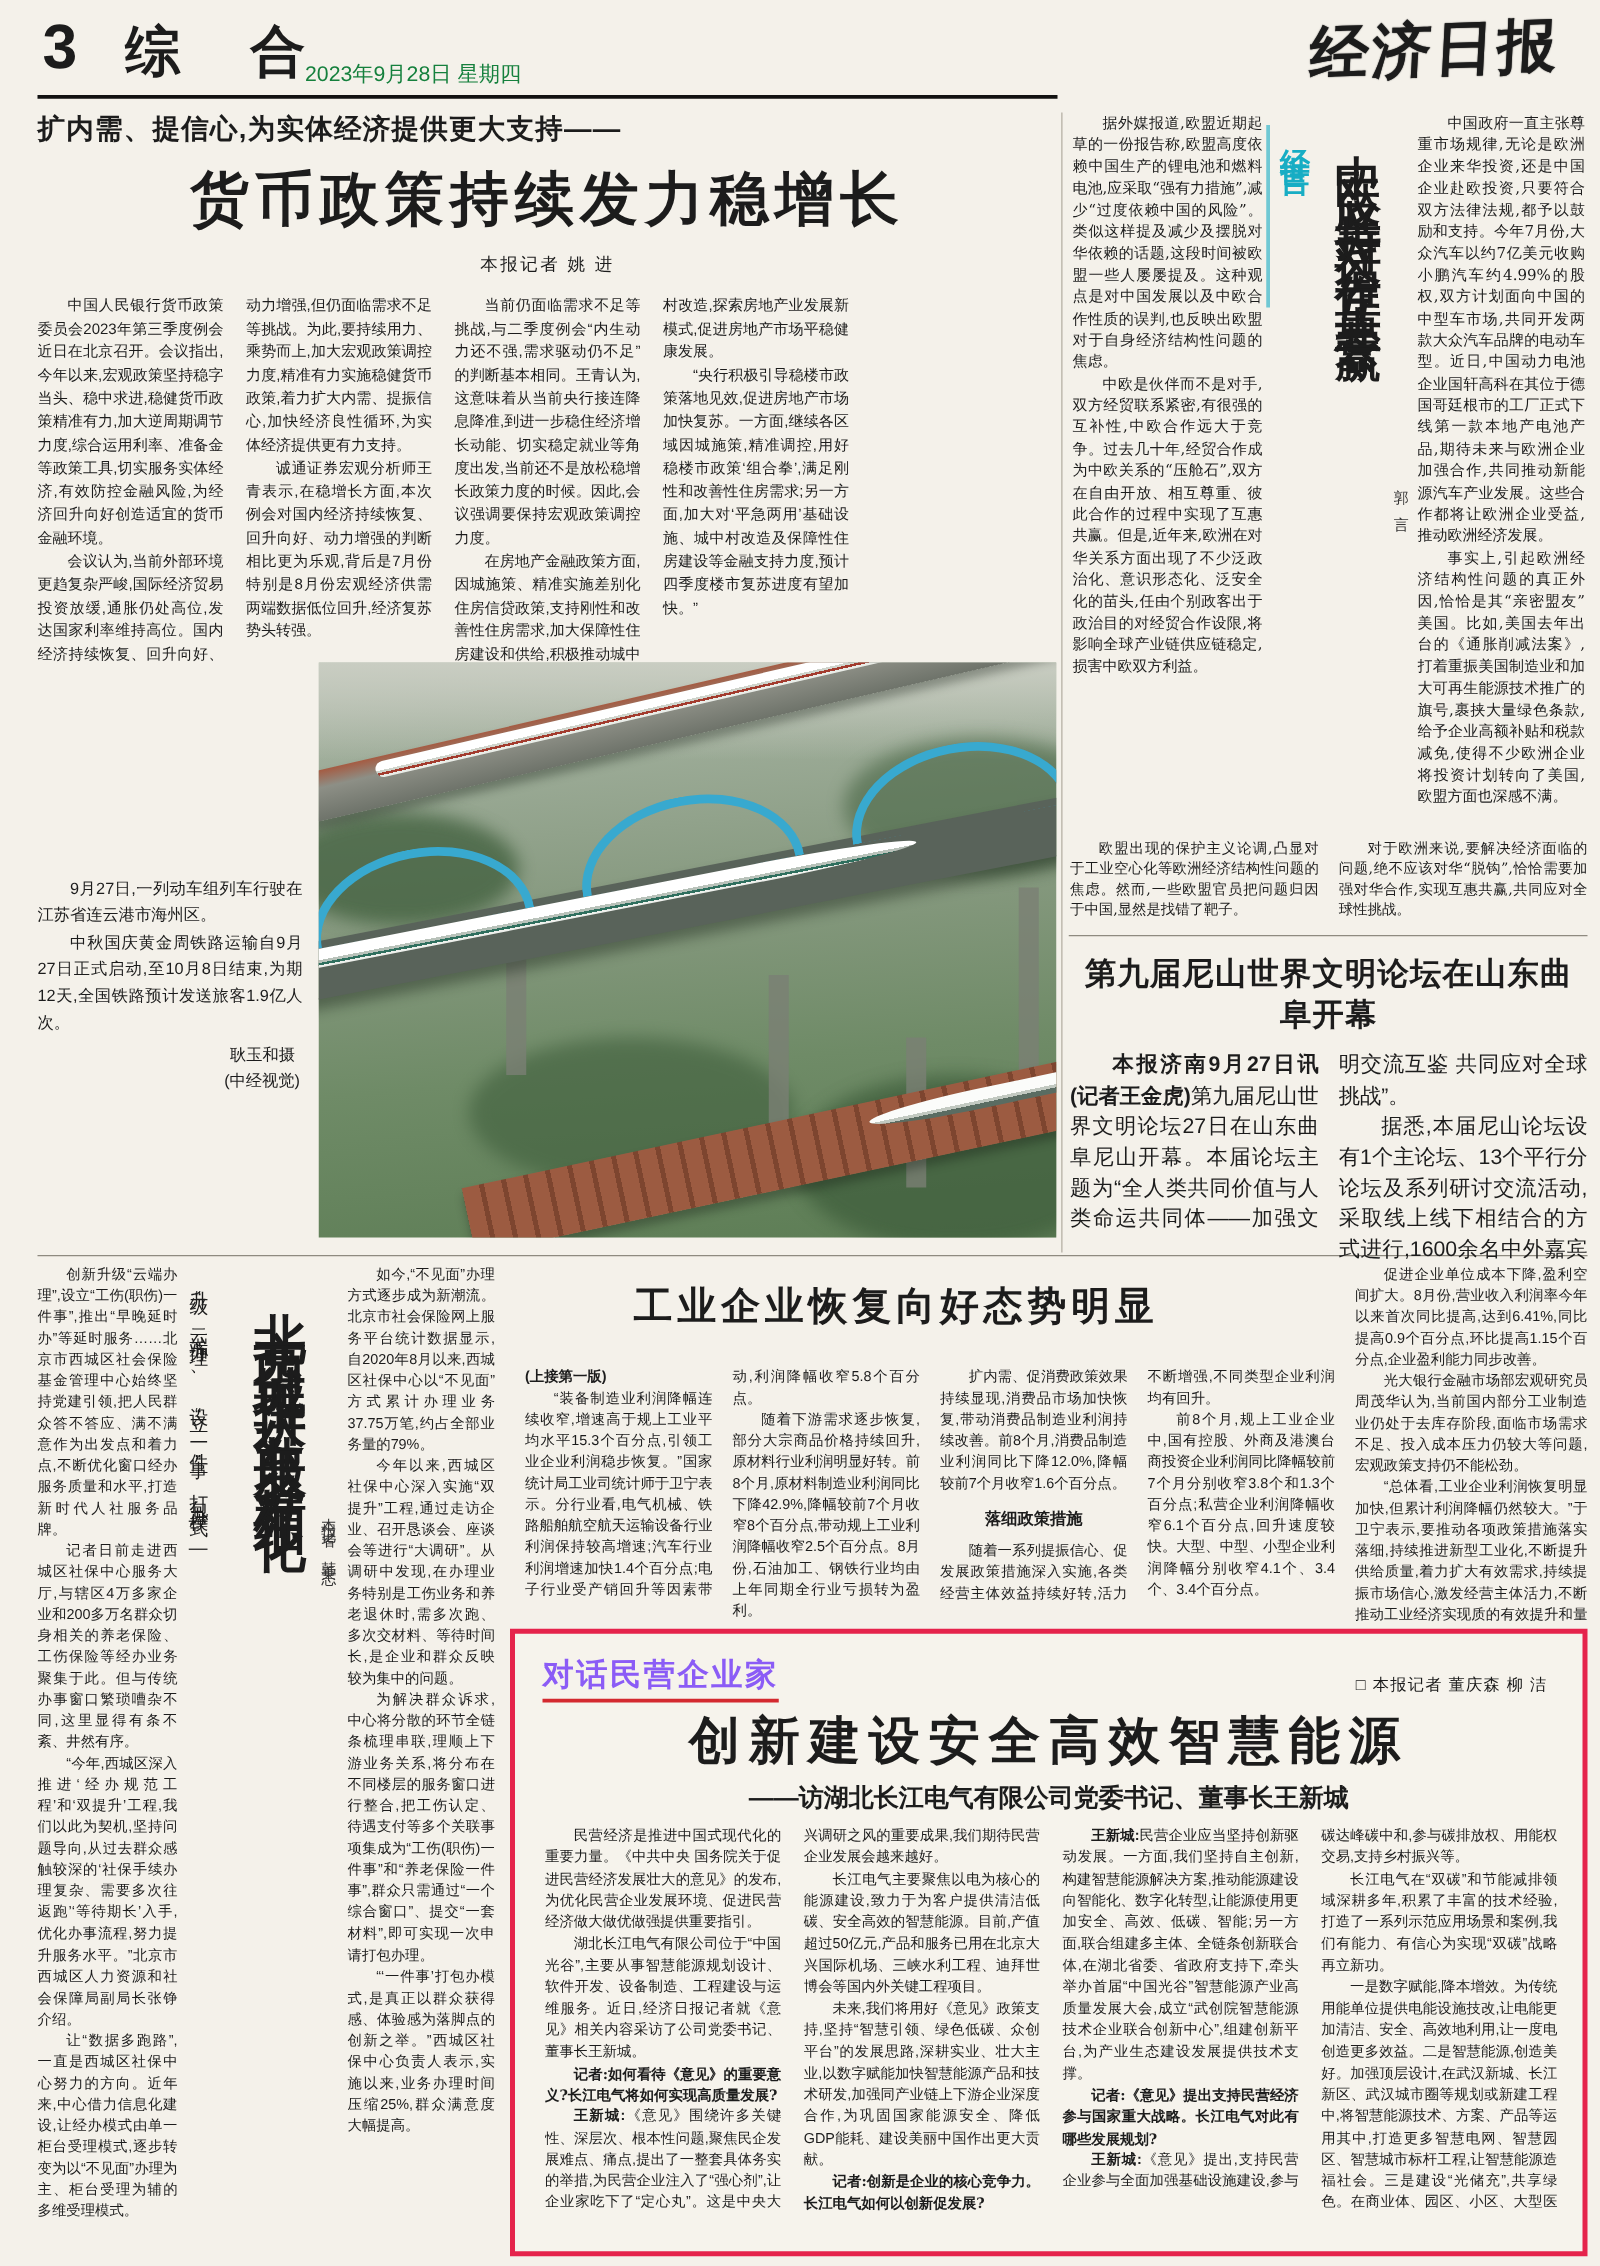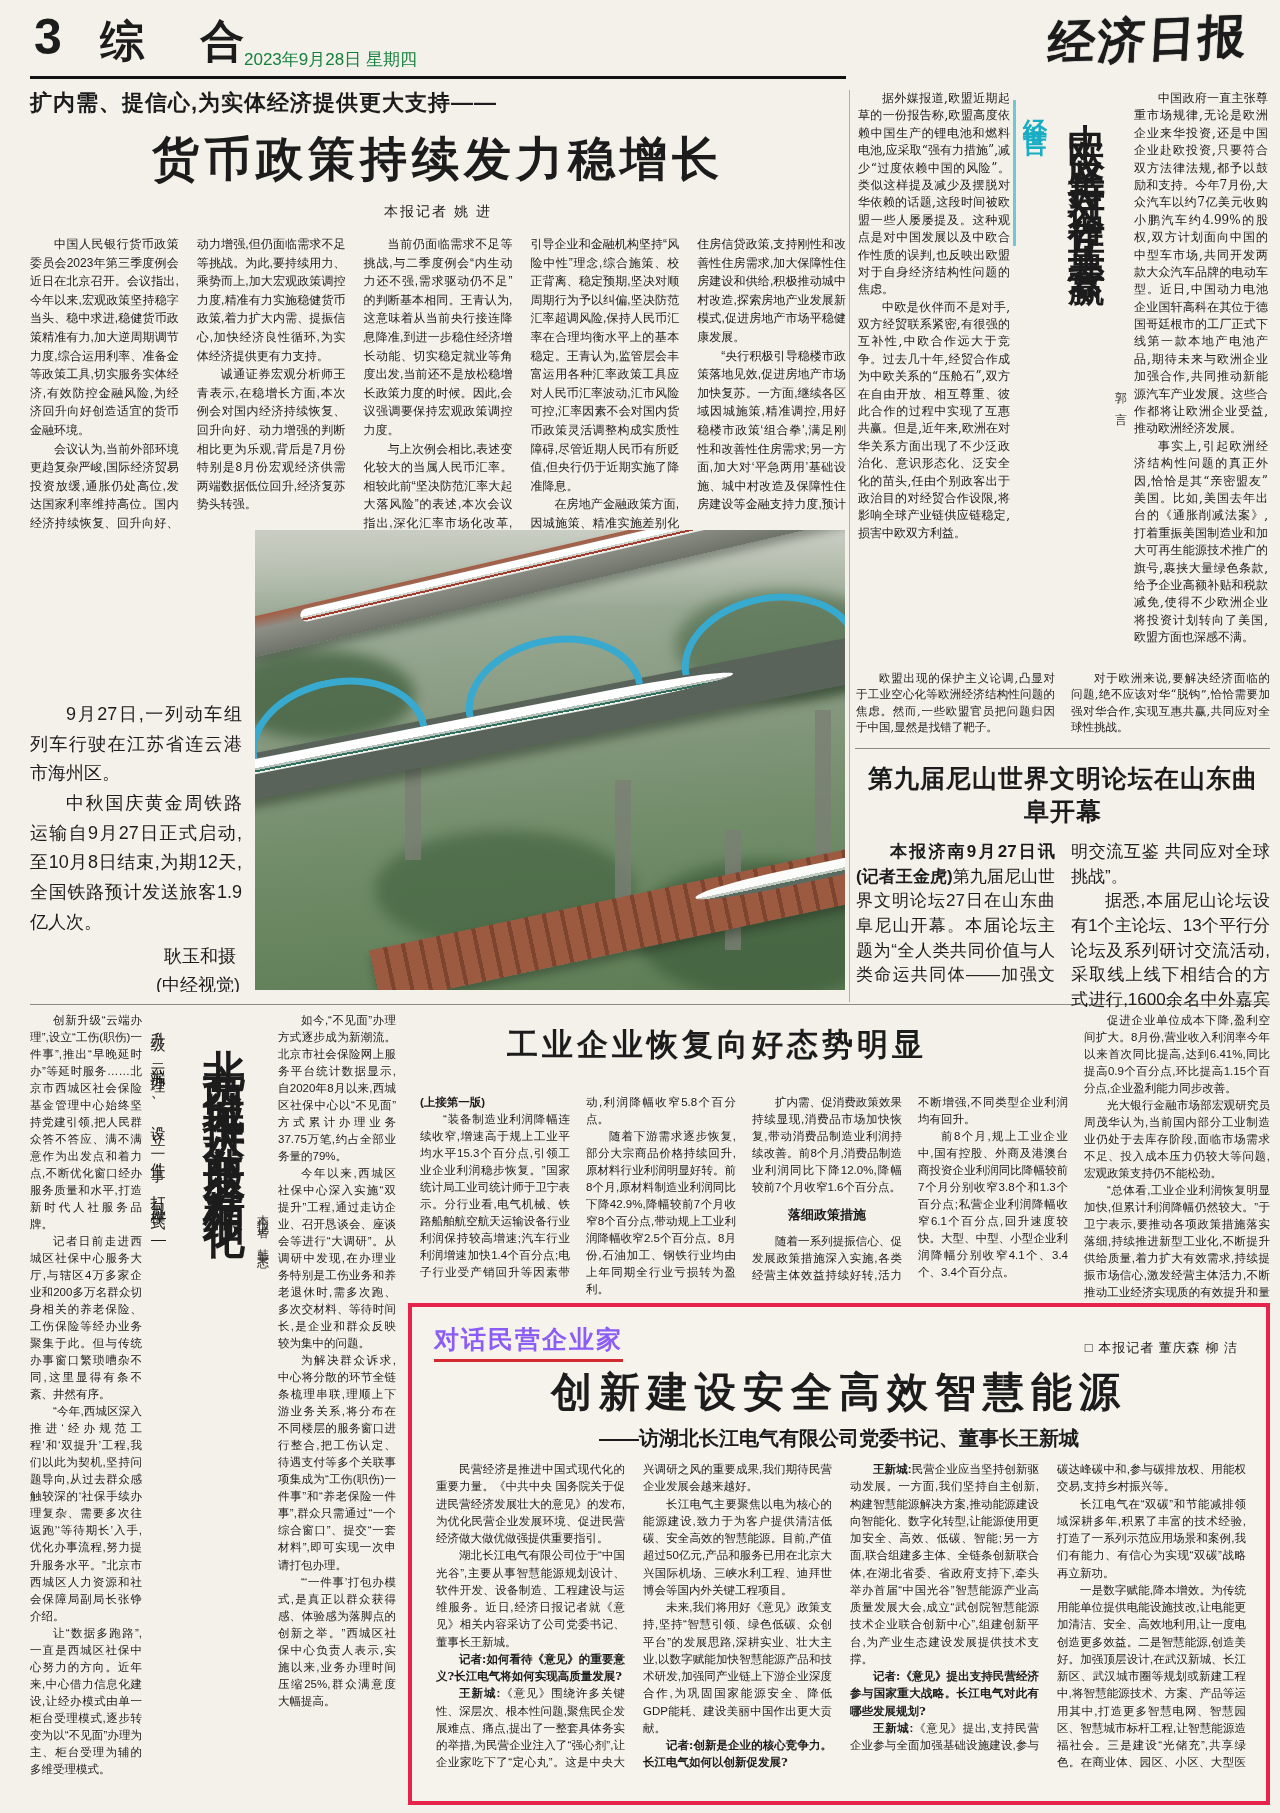--- a/index.html
+++ b/index.html
@@ -69,21 +69,21 @@
     background:linear-gradient(180deg,#ffffff 0 55%,#cfd4cc 55% 70%,#a33b2e 70% 85%,#e9ece7 85% 100%);}
   .t2{left:30px;top:6px;width:520px;height:15px;border-radius:8px 50% 50% 8px/8px 100% 100% 8px;
     background:linear-gradient(180deg,#ffffff 0 60%,#b9c2ba 60% 75%,#2f6f5e 75% 88%,#eef0ec 88% 100%);}
   .t3{left:330px;top:8px;width:300px;height:16px;border-radius:60% 8px 8px 60%/100% 8px 8px 100%;
     background:linear-gradient(180deg,#fbfcfa 0 58%,#c2c9c1 58% 74%,#5a6c62 74% 100%);}
   .pier{position:absolute;width:16px;background:#7a7f74;opacity:.8;}
   .pr1{left:150px;top:210px;height:120px;} .pr2{left:360px;top:250px;height:140px;}
   .pr3{left:560px;top:180px;height:150px;} .pr4{left:470px;top:300px;height:120px;}
 
   
-  .cap{left:30px;top:700px;width:212px;height:292px;font-size:18px;line-height:1.65;}
+  .cap{left:30px;top:700px;width:212px;height:292px;font-size:13px;line-height:1.65;}
   .cap .credit{text-indent:0;text-align:right;padding-right:6px;margin-top:4px;}
   .cap .agency{text-indent:0;text-align:right;padding-right:2px;}
 
   
   .vrule{left:849px;top:90px;width:1px;height:912px;background:#b3aea2;}
   .midrule{left:855px;top:748px;width:415px;height:1px;background:#8e8a80;}
   .botrule{left:30px;top:1004px;width:1240px;height:1px;background:#8e8a80;}
 
   
   .ns{left:856px;top:754px;width:414px;}
@@ -130,21 +130,20 @@
 
 <div class="abs mon">
   <div class="mon-kicker">扩内需、提信心,为实体经济提供更大支持——</div>
   <div class="mon-head">货币政策持续发力稳增长</div>
   <div class="mon-by">本报记者 姚 进</div>
   <div class="mon-body jus clip">
       <p>中国人民银行货币政策委员会2023年第三季度例会近日在北京召开。会议指出,今年以来,宏观政策坚持稳字当头、稳中求进,稳健货币政策精准有力,加大逆周期调节力度,综合运用利率、准备金等政策工具,切实服务实体经济,有效防控金融风险,为经济回升向好创造适宜的货币金融环境。</p>
       <p>会议认为,当前外部环境更趋复杂严峻,国际经济贸易投资放缓,通胀仍处高位,发达国家利率维持高位。国内经济持续恢复、回升向好、动力增强,但仍面临需求不足等挑战。为此,要持续用力、乘势而上,加大宏观政策调控力度,精准有力实施稳健货币政策,着力扩大内需、提振信心,加快经济良性循环,为实体经济提供更有力支持。</p>
       <p>诚通证券宏观分析师王青表示,在稳增长方面,本次例会对国内经济持续恢复、回升向好、动力增强的判断相比更为乐观,背后是7月份特别是8月份宏观经济供需两端数据低位回升,经济复苏势头转强。</p>
       <p>当前仍面临需求不足等挑战,与二季度例会“内生动力还不强,需求驱动仍不足”的判断基本相同。王青认为,这意味着从当前央行接连降息降准,到进一步稳住经济增长动能、切实稳定就业等角度出发,当前还不是放松稳增长政策力度的时候。因此,会议强调要保持宏观政策调控力度。</p>
-      <p>与上次例会相比,表述变化较大的当属人民币汇率。相较此前“坚决防范汇率大起大落风险”的表述,本次会议指出,深化汇率市场化改革,引导企业和金融机构坚持“风险中性”理念,综合施策、校正背离、稳定预期,坚决对顺周期行为予以纠偏,坚决防范汇率超调风险,保持人民币汇率在合理均衡水平上的基本稳定。王青认为,监管层会丰富运用各种汇率政策工具应对人民币汇率波动,汇市风险可控,汇率因素不会对国内货币政策灵活调整构成实质性障碍,尽管近期人民币有所贬值,但央行仍于近期实施了降准降息。</p>
       <p>在房地产金融政策方面,因城施策、精准实施差别化住房信贷政策,支持刚性和改善性住房需求,加大保障性住房建设和供给,积极推动城中村改造,探索房地产业发展新模式,促进房地产市场平稳健康发展。</p>
       <p>“央行积极引导稳楼市政策落地见效,促进房地产市场加快复苏。一方面,继续各区域因城施策,精准调控,用好稳楼市政策‘组合拳’,满足刚性和改善性住房需求;另一方面,加大对‘平急两用’基础设施、城中村改造及保障性住房建设等金融支持力度,预计四季度楼市复苏进度有望加快。”</p>
     </div>
 </div>
 
 <div class="abs eu">
   <div class="abs eu-left jus clip kai">
       <p>据外媒报道,欧盟近期起草的一份报告称,欧盟高度依赖中国生产的锂电池和燃料电池,应采取“强有力措施”,减少“过度依赖中国的风险”。类似这样提及减少及摆脱对华依赖的话题,这段时间被欧盟一些人屡屡提及。这种观点是对中国发展以及中欧合作性质的误判,也反映出欧盟对于自身经济结构性问题的焦虑。</p>
       <p>中欧是伙伴而不是对手,双方经贸联系紧密,有很强的互补性,中欧合作远大于竞争。过去几十年,经贸合作成为中欧关系的“压舱石”,双方在自由开放、相互尊重、彼此合作的过程中实现了互惠共赢。但是,近年来,欧洲在对华关系方面出现了不少泛政治化、意识形态化、泛安全化的苗头,任由个别政客出于政治目的对经贸合作设限,将影响全球产业链供应链稳定,损害中欧双方利益。</p>
     </div>

